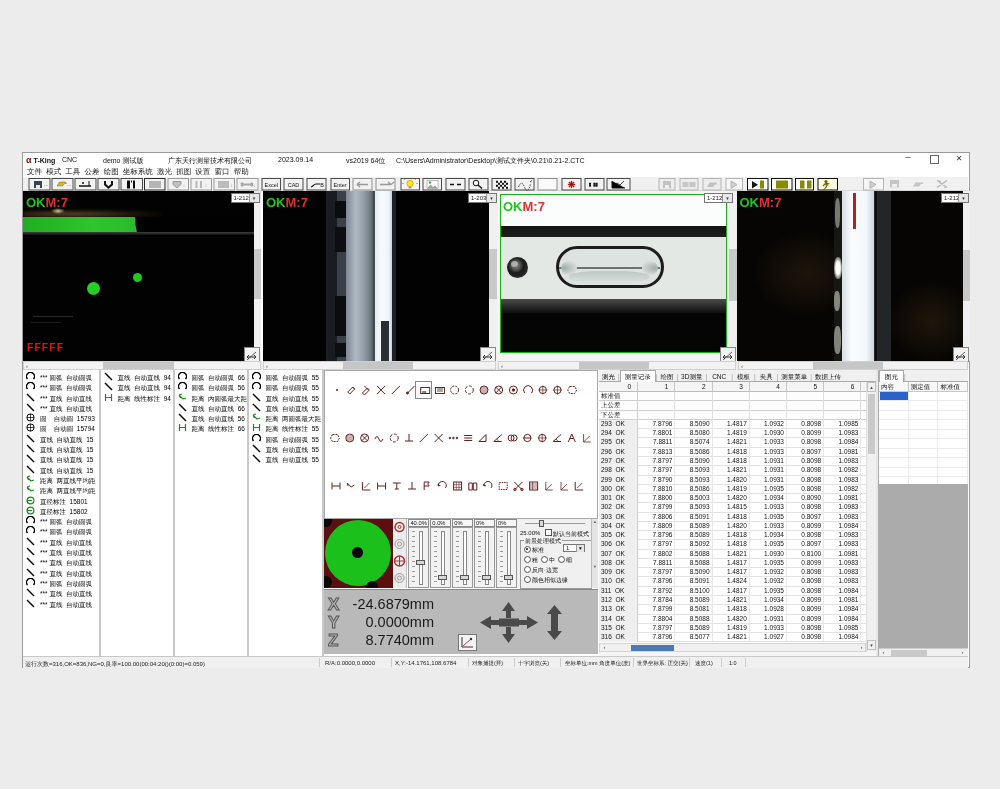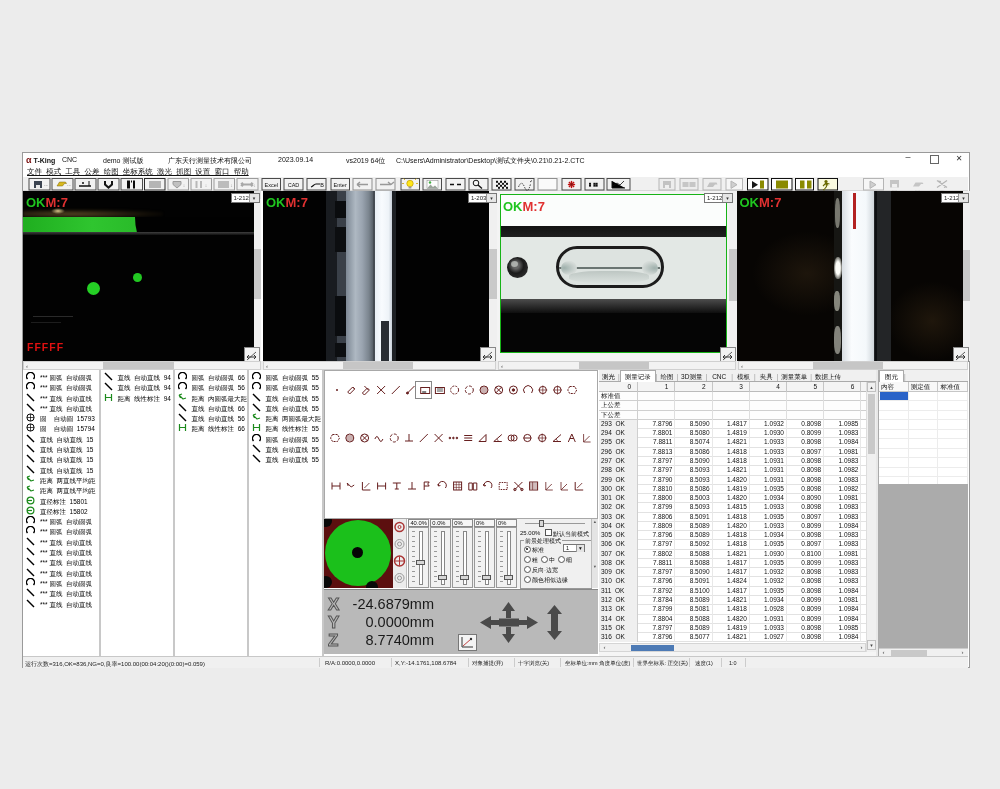--- a/index.html
+++ b/index.html
@@ -22,21 +22,21 @@
   <div class="a tb" style="left:80px;top:3px;">demo 测试版</div>
   <div class="a tb" style="left:145px;top:3px;">广东天行测量技术有限公司</div>
   <div class="a tb" style="left:255px;top:3px;">2023.09.14</div>
   <div class="a tb" style="left:323px;top:3px;">vs2019 64位</div>
   <div class="a tb" style="left:373px;top:3px;">C:\Users\Administrator\Desktop\测试文件夹\0.21\0.21-2.CTC</div>
   <div class="a" style="left:880px;top:1px;width:10px;height:9px;font-size:9px;color:#333;line-height:7px;text-align:center;">–</div>
   <div class="a" style="left:907px;top:2px;width:7px;height:7px;border:1px solid #666;"></div>
   <div class="a" style="left:931px;top:1px;width:10px;height:9px;font-size:8px;color:#333;line-height:9px;text-align:center;">✕</div>
 
   <div class="a" style="left:0;top:11.5px;width:945px;height:12px;background:#fff;"></div>
-  <div class="a menu" style="left:4px;top:14px;text-decoration:underline;">文件&nbsp;&nbsp;模式&nbsp;&nbsp;工具&nbsp;&nbsp;公差&nbsp;&nbsp;绘图&nbsp;&nbsp;坐标系统&nbsp;&nbsp;激光&nbsp;&nbsp;抓图&nbsp;&nbsp;设置&nbsp;&nbsp;窗口&nbsp;&nbsp;帮助</div>
+  <div class="a menu" style="left:4px;top:14px;">文件&nbsp;&nbsp;模式&nbsp;&nbsp;工具&nbsp;&nbsp;公差&nbsp;&nbsp;绘图&nbsp;&nbsp;坐标系统&nbsp;&nbsp;激光&nbsp;&nbsp;抓图&nbsp;&nbsp;设置&nbsp;&nbsp;窗口&nbsp;&nbsp;帮助</div>
 
   <div class="a" style="left:0;top:23.5px;width:945px;height:14px;background:#f0f0f0;border-bottom:1px solid #d9d9d9;box-sizing:border-box;">
   <svg width="945" height="14" style="position:absolute;left:0;top:0;">
     <g id="tbtns">
           <rect x="6" y="1.5" width="21" height="11.5" fill="#f2f2f2" stroke="#4a4a4a" stroke-width="1"></rect>
           <rect x="11" y="4" width="8" height="7" fill="#3b4350"></rect>
           <rect x="13" y="8" width="4" height="3" fill="#e8e8e8"></rect>
           <text x="23" y="9" font-size="4" fill="#333" text-anchor="middle" font-family="Liberation Sans,sans-serif" font-weight="normal">...</text>
           <rect x="29" y="1.5" width="21" height="11.5" fill="#f2f2f2" stroke="#4a4a4a" stroke-width="1"></rect>
           <path d="M34 9 l2.5-4 h6 l1 1.5 h-2 l-2 2.5 z" fill="#d8b81e" stroke="#7a6410" stroke-width="0.5"></path>

